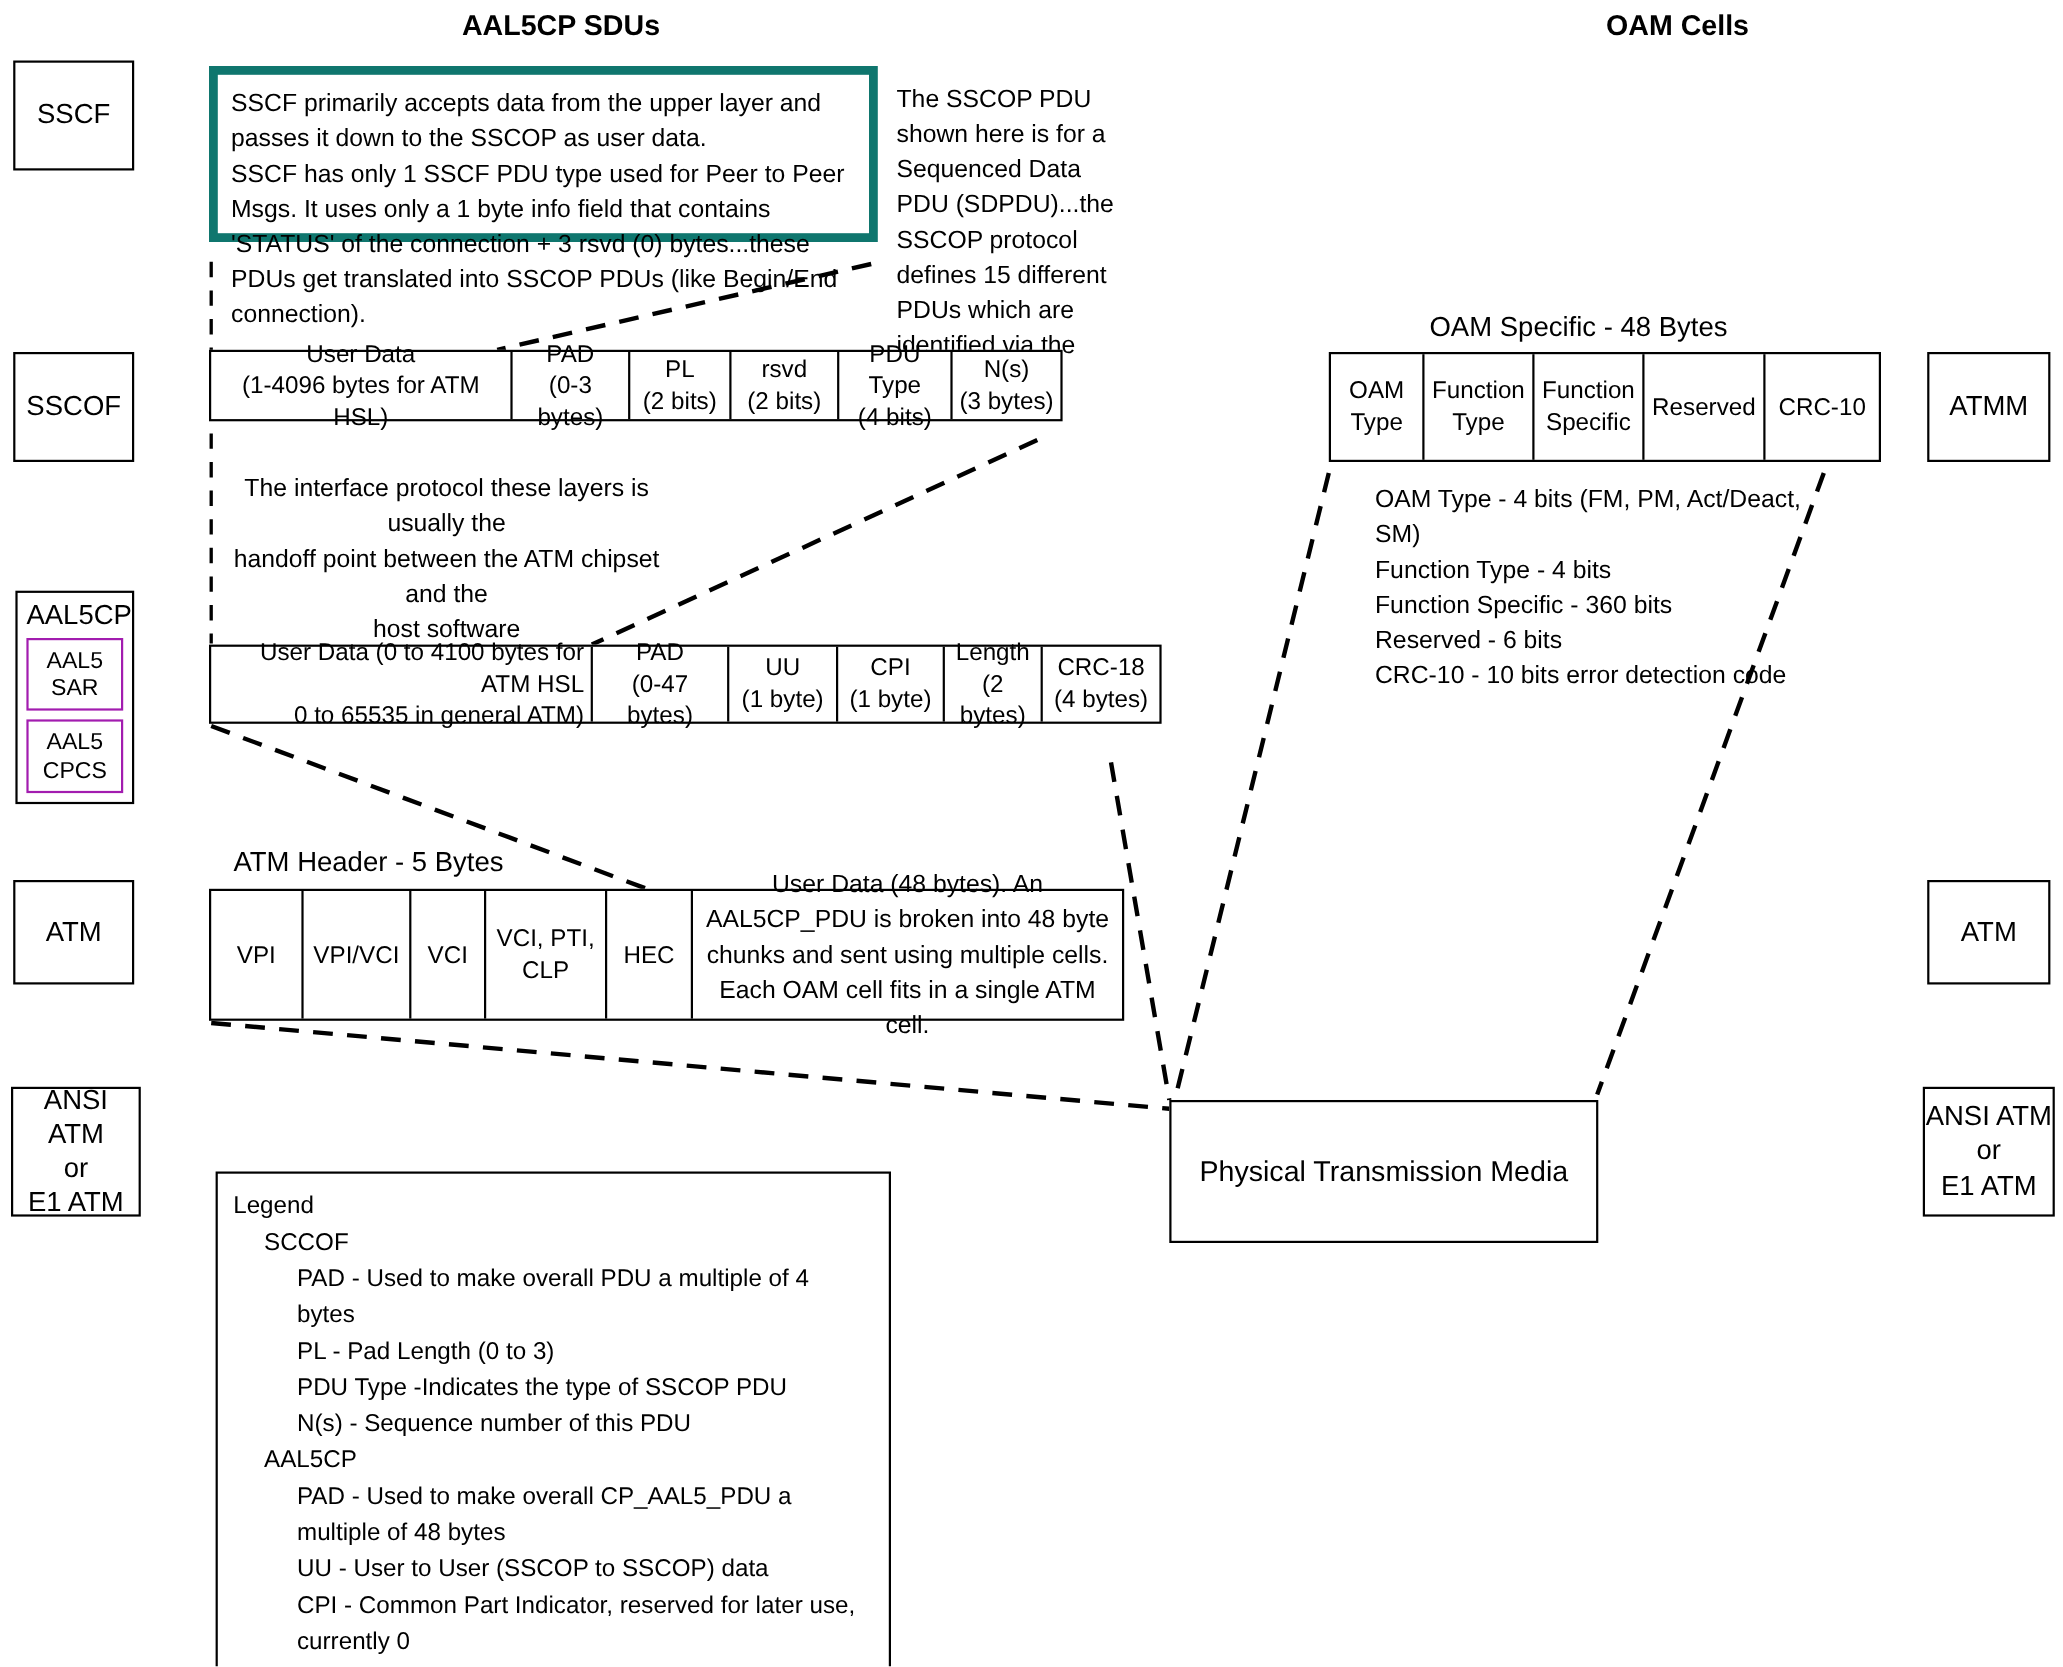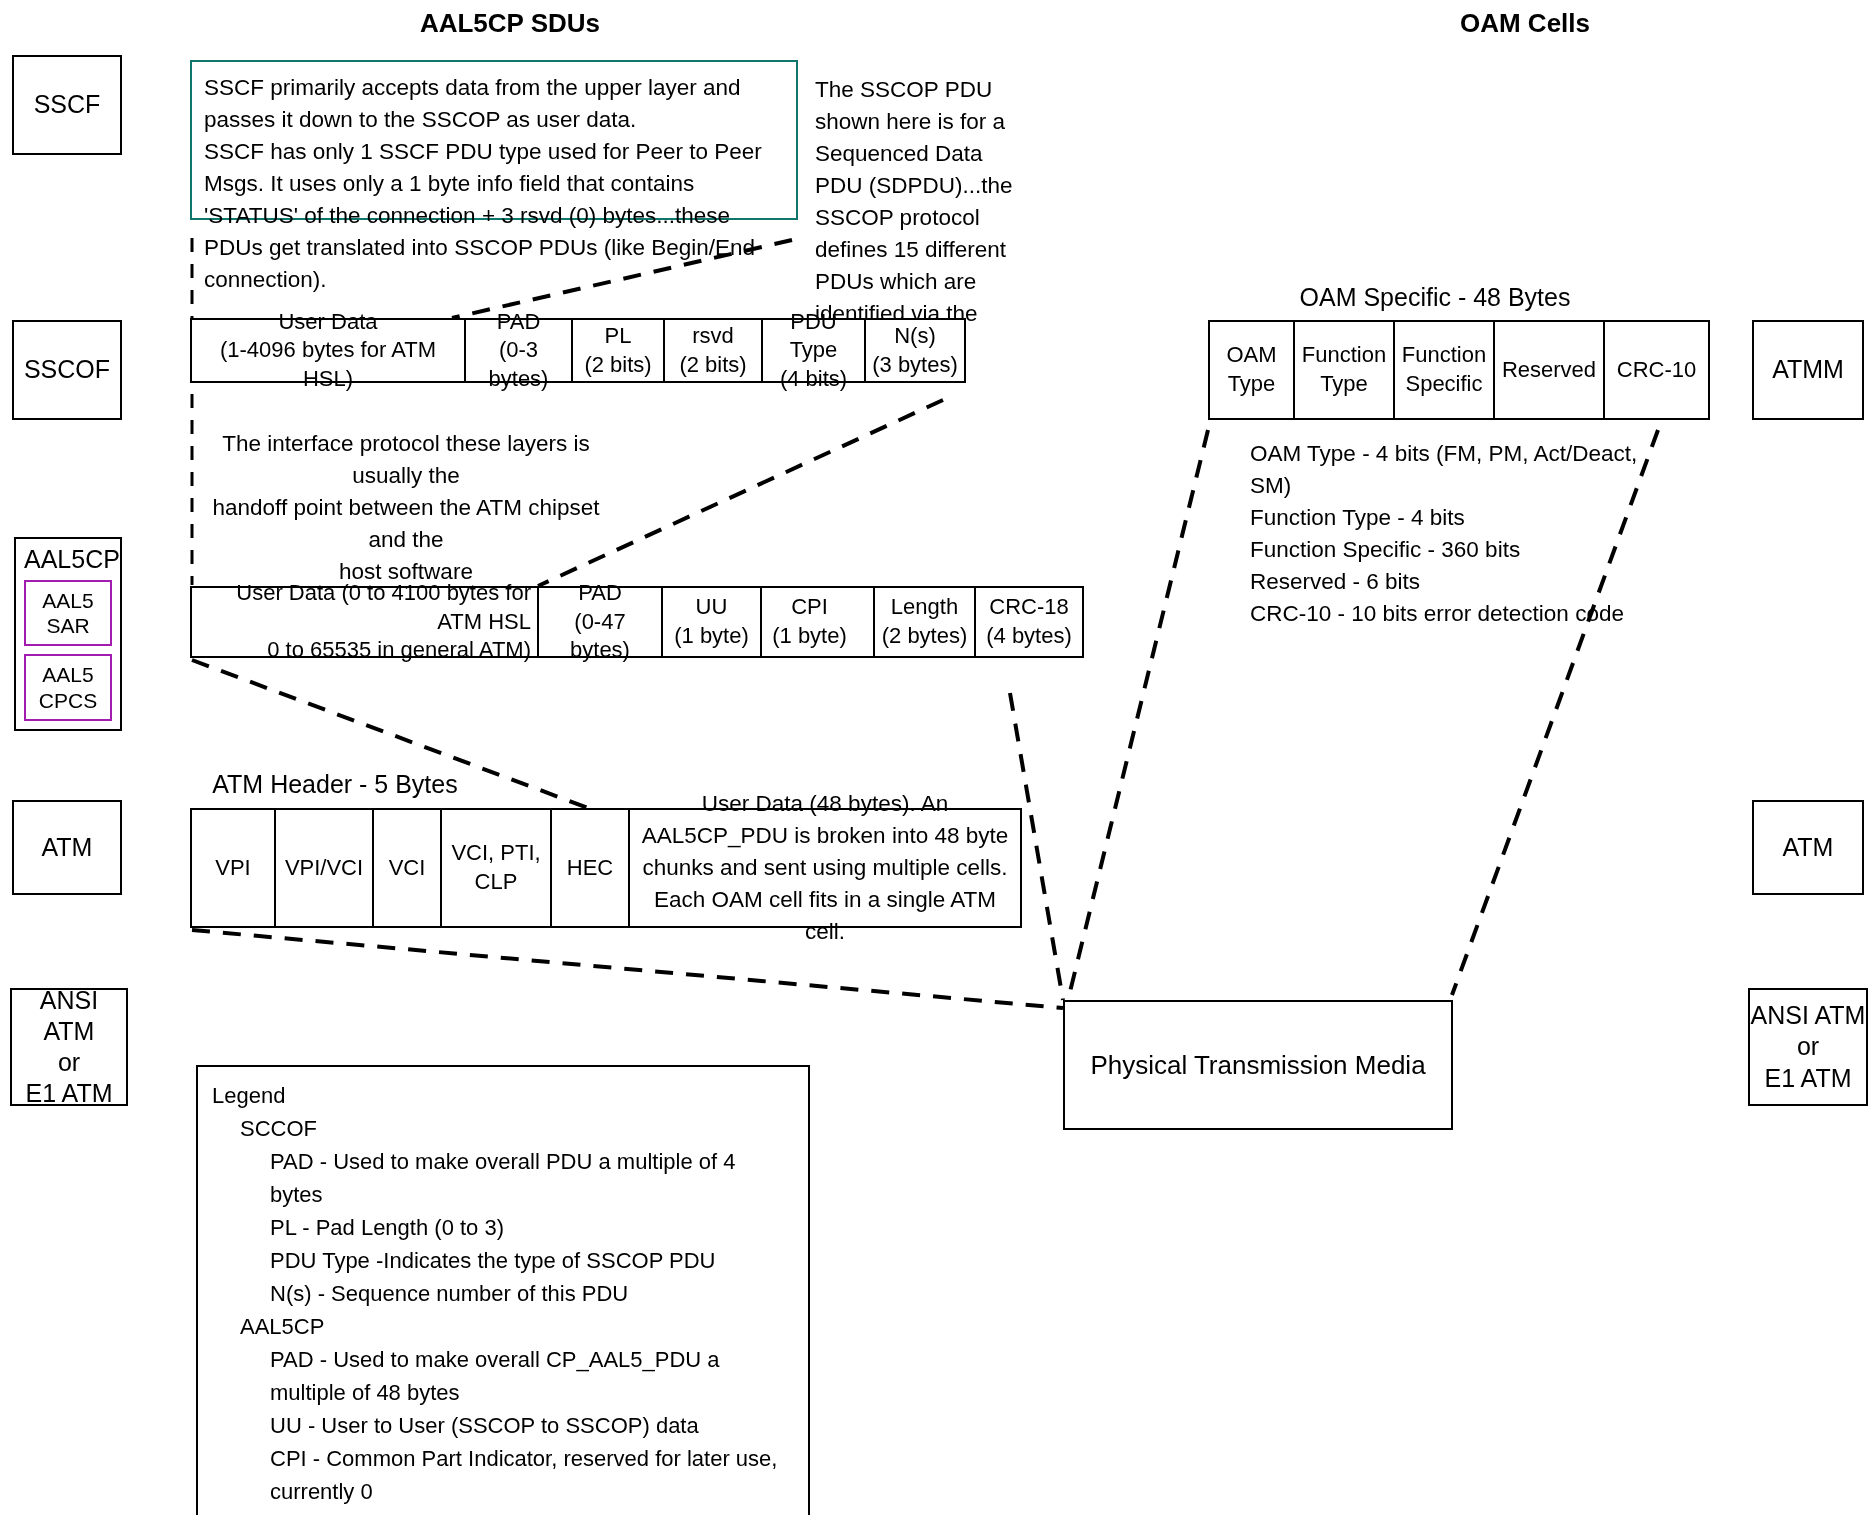--- a/index.html
+++ b/index.html
@@ -45,21 +45,21 @@
 
   
   .para {
     font-size: 22.5px;
     line-height: 1.42;
     text-align: left;
   }
   .para p { margin: 0 0 0 0; }
 
   .textbox {
-    border: 2px solid #0f766e;
+    border: 8px solid #0f766e;
     background: #fff;
     padding: 10px 12px 8px 12px;
   }
 
   
   .pdurow {
     display: flex;
     border: 2px solid #000;
     background: #fff;
   }
@@ -238,21 +238,21 @@
       <span class="l2">(0-47 bytes)</span>
     </div>
     <div class="cell" style="width:99px;">
       <span>UU</span>
       <span class="l2">(1 byte)</span>
     </div>
     <div class="cell" style="width:97px;">
       <span>CPI</span>
       <span class="l2">(1 byte)</span>
     </div>
-    <div class="cell" style="width:101px;margin-left:16px;">
+    <div class="cell" style="width:89px;">
       <span>Length</span>
       <span class="l2">(2 bytes)</span>
     </div>
     <div class="cell" style="width:108px;">
       <span>CRC-18</span>
       <span class="l2">(4 bytes)</span>
     </div>
   </div>
 
   <div class="abs plainlabel" style="left:210px; top:770px; width:250px;">ATM Header - 5 Bytes</div>

